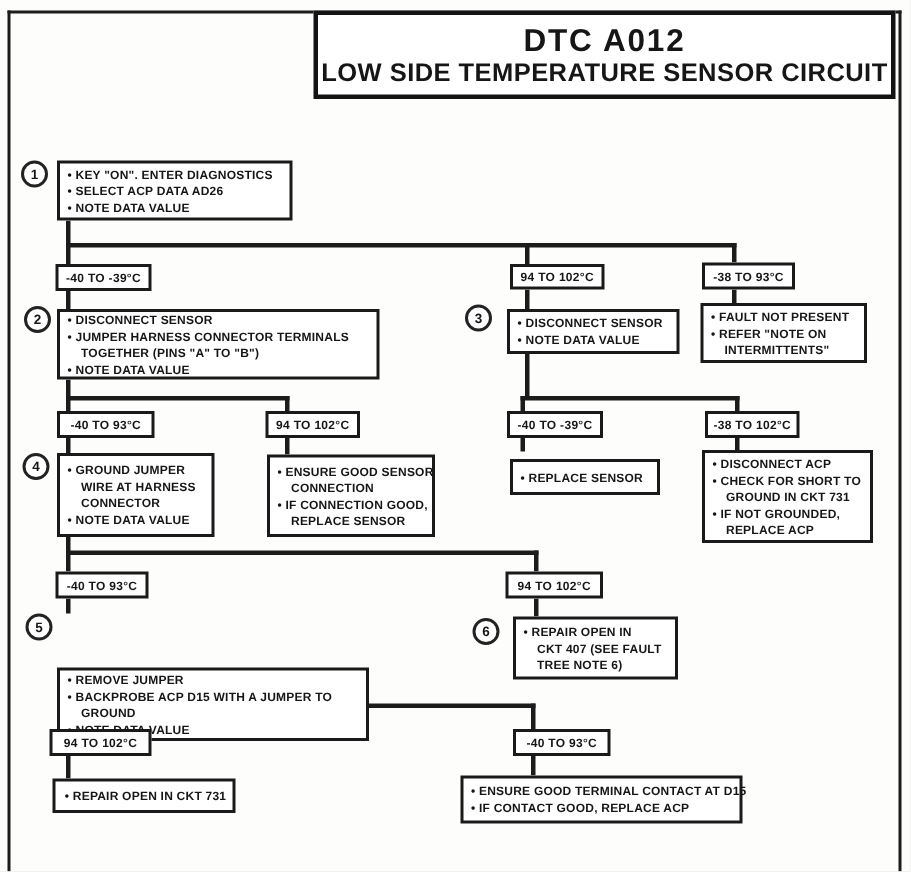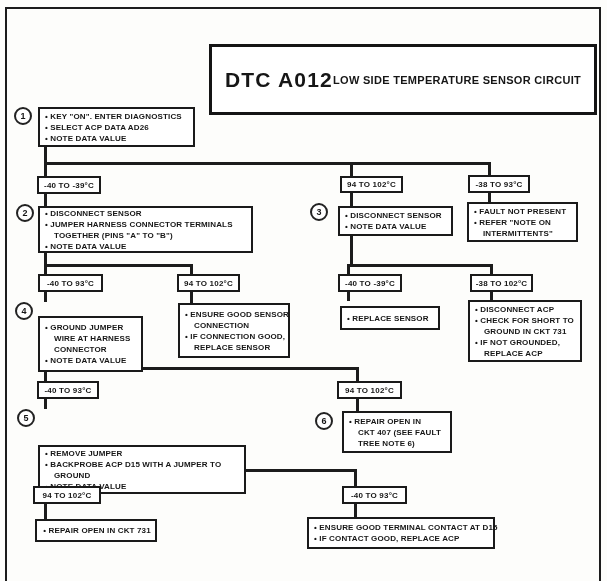--- a/index.html
+++ b/index.html
@@ -1,23 +1,23 @@
 <!DOCTYPE html>
 <html><head>
 <meta charset="utf-8">
 <style>
   html,body{margin:0;padding:0;background:#e8e8e6;}
   #page{position:relative;width:607px;height:581px;background:#fdfdfb;overflow:hidden;
         font-family:"Liberation Sans",sans-serif;color:#161616;}
   .frame{position:absolute;background:#1c1c1c;}
-  .titlebox{position:absolute;left:209px;top:7px;width:388px;height:71px;background:#fff;
-        border:3px solid #141414;box-sizing:border-box;display:flex;flex-direction:row;
-        align-items:center;justify-content:center;text-align:center;margin-top:37px;}
+  .titlebox{position:absolute;left:209px;top:7px;width:388px;height:59px;background:#fff;
+        border:3px solid #141414;box-sizing:border-box;display:flex;flex-direction:column;
+        align-items:center;justify-content:center;text-align:center;}
   .t1{font-size:21px;font-weight:bold;letter-spacing:1.2px;line-height:24px;}
-  .t2{font-size:11px;font-weight:bold;letter-spacing:.3px;line-height:18px;white-space:nowrap;}
+  .t2{font-size:17px;font-weight:bold;letter-spacing:.3px;line-height:18px;white-space:nowrap;}
   .box{position:absolute;background:#fff;border:2px solid #1a1a1a;box-sizing:border-box;
         display:flex;flex-direction:column;justify-content:center;
         font-size:8px;font-weight:bold;line-height:11px;letter-spacing:.15px;
         padding:2px 3px 2px 5px;}
   .ln{white-space:nowrap;}
   .ln.cont{padding-left:9px;}
   .range{position:absolute;background:#fff;border:2px solid #1a1a1a;box-sizing:border-box;
         display:flex;align-items:center;justify-content:center;white-space:nowrap;
         font-size:8px;font-weight:bold;letter-spacing:.2px;}
   .circ{position:absolute;width:18px;height:18px;border:2px solid #222;border-radius:50%;
@@ -103,21 +103,21 @@
     <div class="ln">• FAULT NOT PRESENT</div>
     <div class="ln">• REFER "NOTE ON</div>
     <div class="ln cont">INTERMITTENTS"</div>
   </div>
 
   <div class="range" style="left:38px;top:274px;width:65px;height:18px;">-40 TO 93°C</div>
   <div class="range" style="left:177px;top:274px;width:63px;height:18px;">94 TO 102°C</div>
   <div class="range" style="left:338px;top:274px;width:64px;height:18px;">-40 TO -39°C</div>
   <div class="range" style="left:470px;top:274px;width:63px;height:18px;">-38 TO 102°C</div>
 
-  <div class="box" style="left:38px;top:302px;width:105px;height:56px;margin-top:14px;">
+  <div class="box" style="left:38px;top:302px;width:105px;height:56px;">
     <div class="ln">• GROUND JUMPER</div>
     <div class="ln cont">WIRE AT HARNESS</div>
     <div class="ln cont">CONNECTOR</div>
     <div class="ln">• NOTE DATA VALUE</div>
   </div>
 
   <div class="box" style="left:178px;top:303px;width:112px;height:55px;">
     <div class="ln">• ENSURE GOOD SENSOR</div>
     <div class="ln cont">CONNECTION</div>
     <div class="ln">• IF CONNECTION GOOD,</div>

